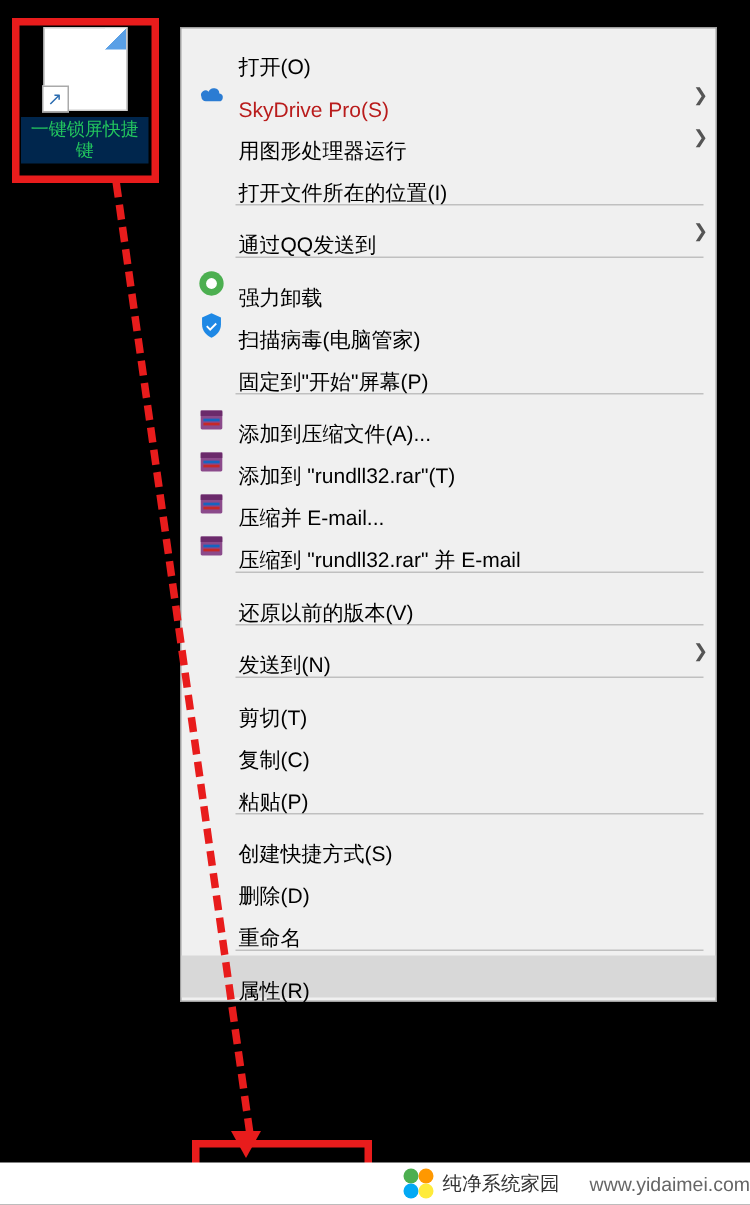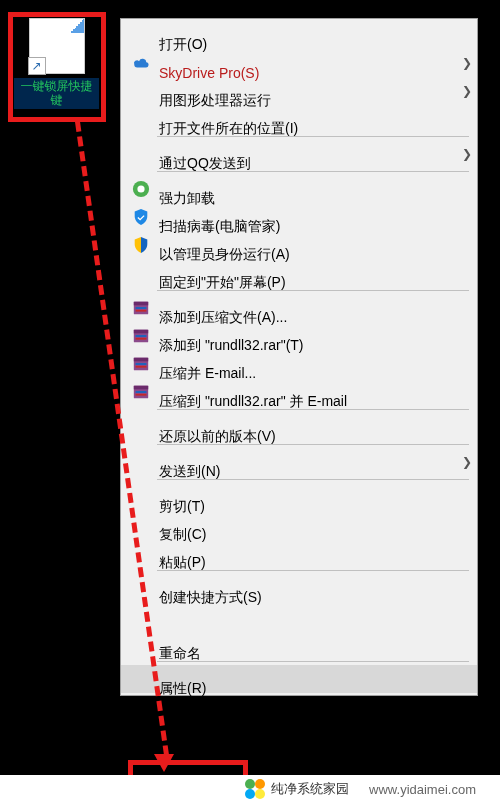--- a/index.html
+++ b/index.html
@@ -152,21 +152,21 @@
   }
 
   .footer {
     position: absolute;
     bottom: 0; left: 0; right: 0;
     height: 28px;
     background: #fff;
     display: flex;
     align-items: center;
     justify-content: flex-end;
-    padding-right: 24px;
+    padding-right: 0;
     font-size: 13px;
     color: #333;
     z-index: 20;
   }
   .footer .logo {
     width: 20px; height: 20px;
     margin-right: 6px;
     position: relative;
   }
   .footer .logo span{
@@ -235,29 +235,20 @@
     <div class="menu-item">
       <span class="icon-slot">
         <svg width="18" height="18" viewBox="0 0 20 20">
           <path fill="#1e88e5" d="M10 1l7 3v5c0 5-3 8-7 10-4-2-7-5-7-10V4z"></path>
           <path fill="#fff" d="M7 10l2 2 4-4 1 1-5 5-3-3z"></path>
         </svg>
       </span>
       <span class="label">扫描病毒(电脑管家)</span>
     </div>
     <div class="menu-item">
-      <span class="icon-slot">
-        <svg width="18" height="18" viewBox="0 0 20 20">
-          <path fill="#1565c0" d="M10 1l7 3v5c0 5-3 8-7 10V1z"></path>
-          <path fill="#ffc107" d="M10 1v18c-4-2-7-5-7-10V4z"></path>
-        </svg>
-      </span>
-      <span class="label">以管理员身份运行(A)</span>
-    </div>
-    <div class="menu-item">
       <span class="icon-slot"></span>
       <span class="label">固定到"开始"屏幕(P)</span>
     </div>
     <div class="sep"></div>
     <div class="menu-item">
       <span class="icon-slot">
         <svg width="18" height="18" viewBox="0 0 20 20">
           <rect x="2" y="3" width="16" height="14" rx="1" fill="#8B4A8B"></rect>
           <rect x="2" y="3" width="16" height="4" fill="#6B2A6B"></rect>
           <rect x="4" y="9" width="12" height="2" fill="#1565c0"></rect>
@@ -323,20 +314,21 @@
       <span class="icon-slot"></span>
       <span class="label">粘贴(P)</span>
     </div>
     <div class="sep"></div>
     <div class="menu-item">
       <span class="icon-slot"></span>
       <span class="label">创建快捷方式(S)</span>
     </div>
     <div class="menu-item">
       <span class="icon-slot"></span>
+      <span class="label">删除(D)</span>
     </div>
     <div class="menu-item">
       <span class="icon-slot"></span>
       <span class="label">重命名</span>
     </div>
     <div class="sep"></div>
     <div class="menu-item highlighted">
       <span class="icon-slot"></span>
       <span class="label">属性(R)</span>
     </div>

